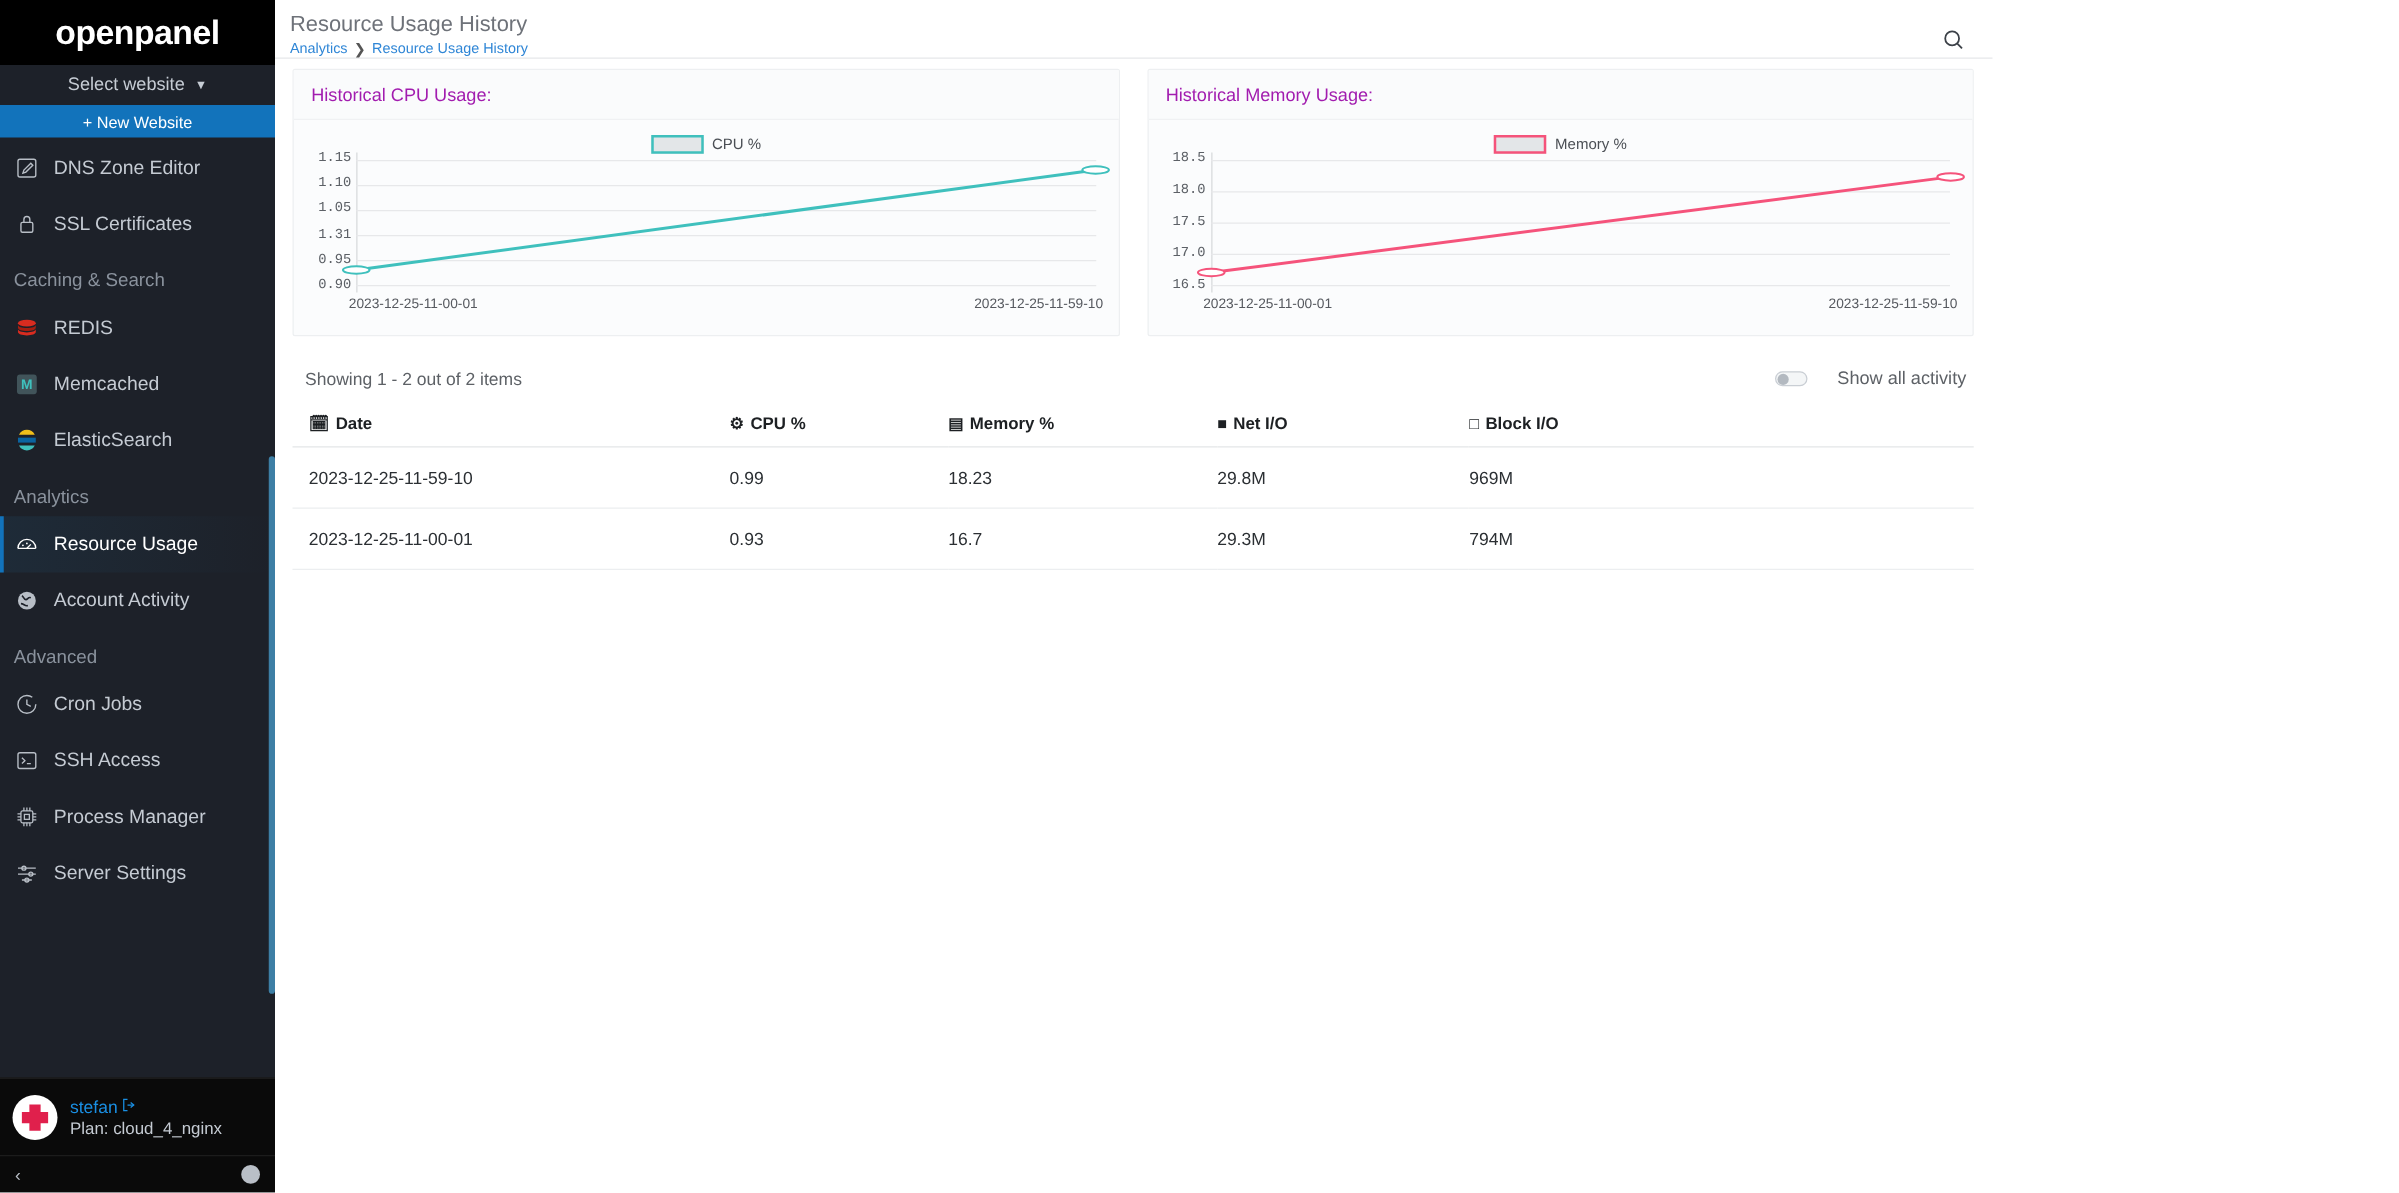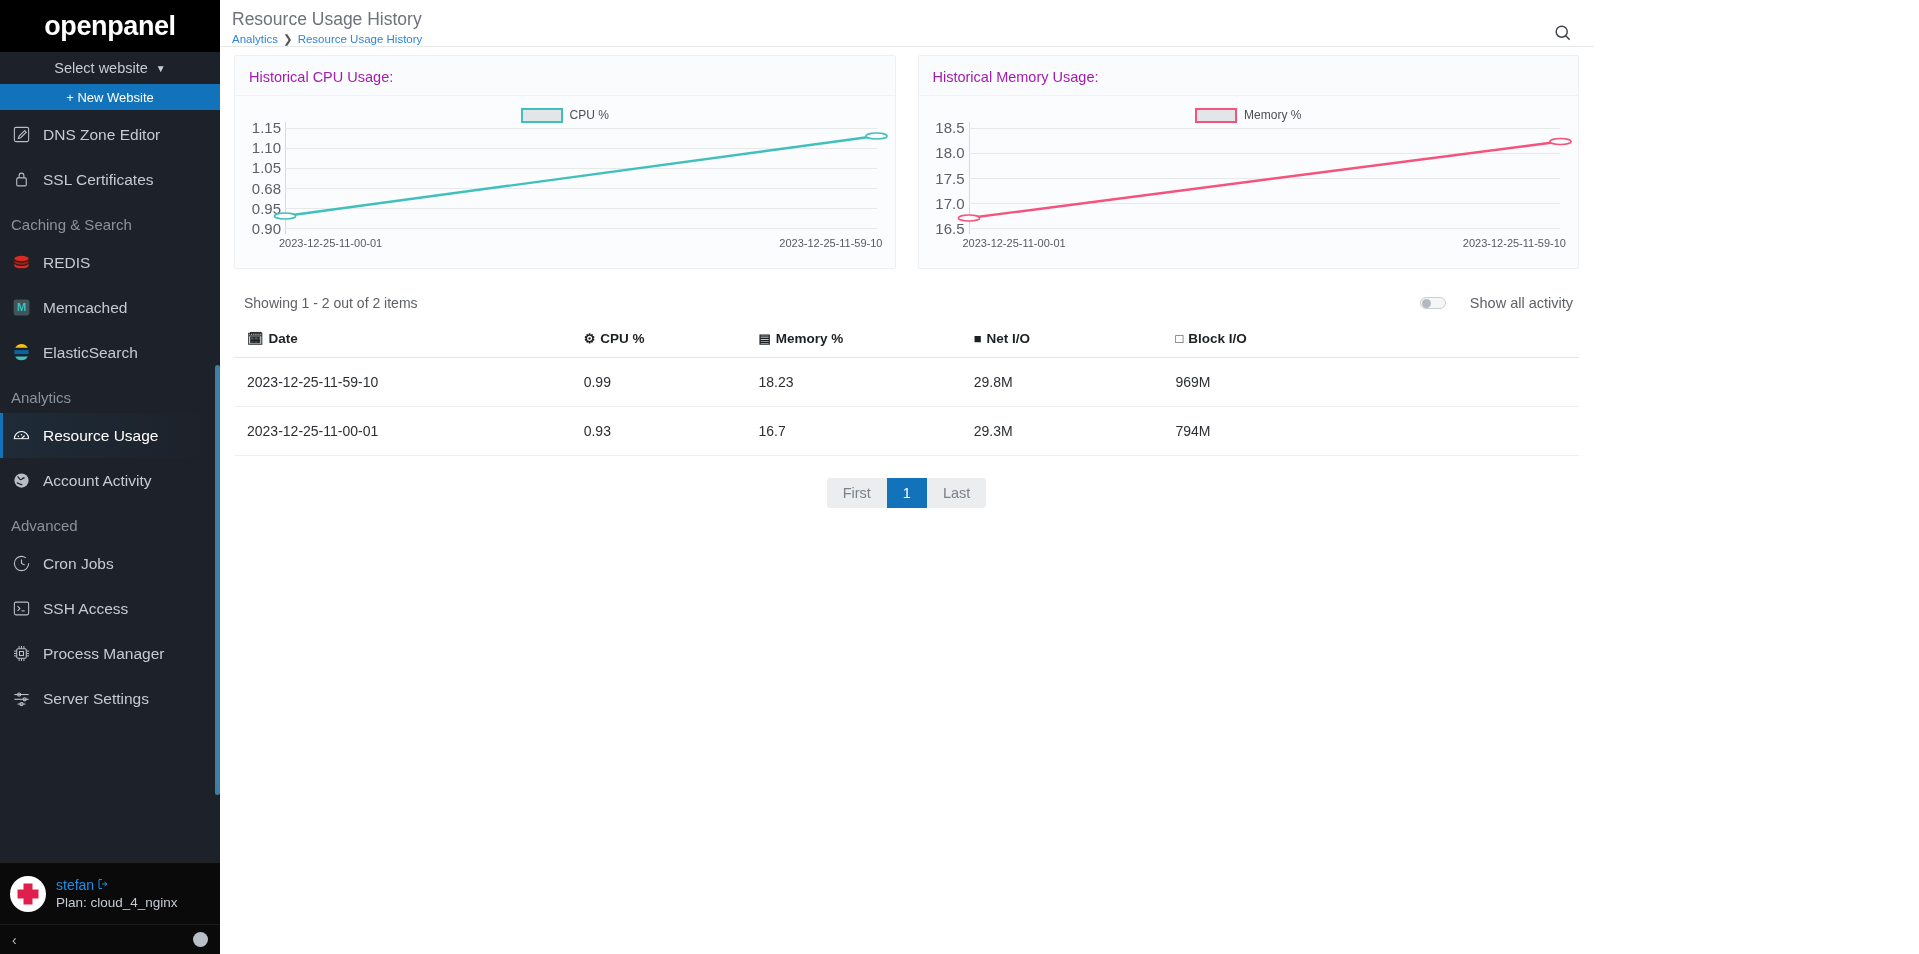--- a/index.html
+++ b/index.html
@@ -121,21 +121,21 @@
   .legend { display: flex; align-items: center; justify-content: center; gap: 7px; height: 26px; }
   .legend-swatch { width: 42px; height: 15px; background: #e3e6e8; border: 2.5px solid #3fc0bd; }
   .legend-swatch.mem { border-color: #f5537b; }
   .legend-label { font-size: 12px; color: #4b4f55; }
   .plot-wrap { position: relative; height: 100px; margin: 0 16px 0 48px; }
   .ylabels {
     position: absolute; left: -46px; top: -6px; width: 42px; height: 112px;
     display: flex; flex-direction: column; justify-content: space-between;
     text-align: right;
   }
-  .ylabels span { font-size: 15px; color: #5c6066; line-height: 11px; }
+  .ylabels span { font-size: 11px; color: #5c6066; line-height: 11px; font-family: Liberation Mono, monospace; }
   .grid { position: absolute; inset: 0; }
   .grid-line { position: absolute; left: 0; right: 0; height: 1px; background: #e7e8ea; }
   .yaxis-line { position: absolute; left: 0; top: -6px; bottom: -6px; width: 1px; background: #d7d9db; }
   svg.series { position: absolute; left: 0; top: 0; width: 100%; height: 100%; overflow: visible; }
   .xlabels {
     display: flex; justify-content: space-between;
     margin: 9px 10px 0 42px;
   }
   .xlabels span { font-size: 11px; color: #56595f; }
 
@@ -408,21 +408,21 @@
           <div class="chart-body">
             <div class="legend">
               <span class="legend-swatch"></span>
               <span class="legend-label">CPU %</span>
             </div>
             <div class="plot-wrap">
               <div class="ylabels">
                 <span>1.15</span>
                 <span>1.10</span>
                 <span>1.05</span>
-                <span>0.68</span>
+                <span>1.31</span>
                 <span>0.95</span>
                 <span>0.90</span>
               </div>
               <div class="yaxis-line"></div>
               <div class="grid">
                 <div class="grid-line" style="top:0%"></div>
                 <div class="grid-line" style="top:20%"></div>
                 <div class="grid-line" style="top:40%"></div>
                 <div class="grid-line" style="top:60%"></div>
                 <div class="grid-line" style="top:80%"></div>
@@ -536,23 +536,16 @@
           <tr>
             <td>2023-12-25-11-00-01</td>
             <td>0.93</td>
             <td>16.7</td>
             <td>29.3M</td>
             <td>794M</td>
           </tr>
         </tbody>
       </table>
 
-      <div class="pager">
-        <div class="pager-group">
-          <div class="pager-btn">First</div>
-          <div class="pager-btn current">1</div>
-          <div class="pager-btn">Last</div>
-        </div>
-      </div>
 
     </div>
   </main>
 </div>
 
 </body></html>

